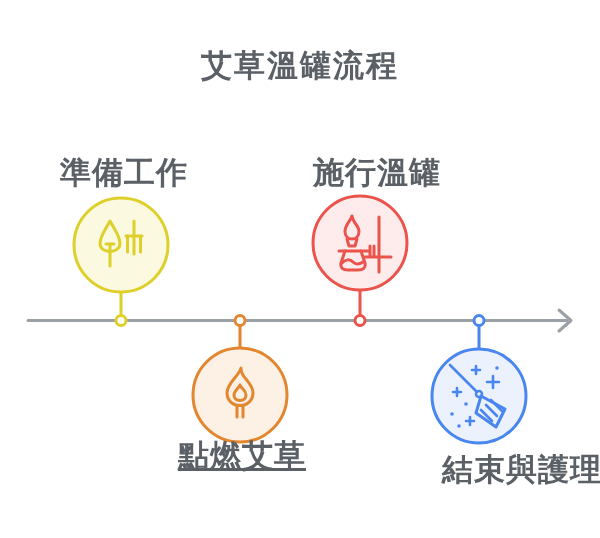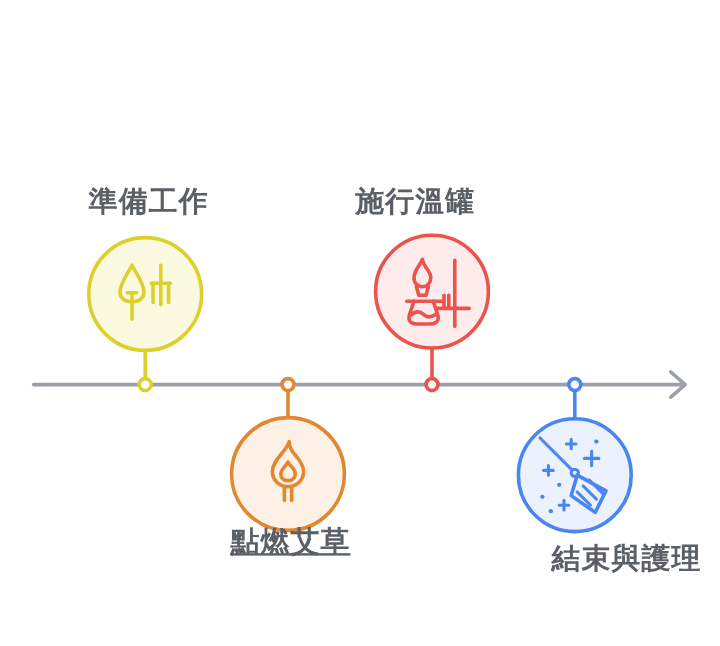--- a/index.html
+++ b/index.html
@@ -8,34 +8,35 @@
     font-family:"Liberation Sans","DejaVu Sans",sans-serif;
   }
   .stage { position:relative; width:600px; height:538px; overflow:hidden; background:#ffffff; }
   .title {
     position:absolute; top:45px; left:0; width:100%;
     text-align:center; font-size:31px; font-weight:700;
     color:#5b6066; letter-spacing:2px;
   }
   .node-label {
     position:absolute; transform:translateX(-50%);
-    font-size:24px; font-weight:700; color:#5b6066;
+    font-size:31px; font-weight:700; color:#5b6066;
     white-space:nowrap; letter-spacing:1px;
   }
   #label-1 { left:124px; top:152px; }
-  #label-3 { left:346px; top:152px;text-align:center; }
+  #label-3 { left:377px; top:152px;text-align:center; }
   #label-2 { left:242px; top:435px;text-decoration:underline; }
   #label-4 { left:479px; top:449px;margin-left:43px; }
   svg.diagram { position:absolute; left:0; top:0; }
 </style>
 </head>
 <body>
 
 <div class="stage">
 
+  <div class="title">艾草溫罐流程</div>
 
   <svg class="diagram" width="600" height="538" viewBox="0 0 600 538">
 
     <line x1="28" y1="320.5" x2="567" y2="320.5" stroke-width="3" stroke-linecap="round" stroke="#9aa0a6"></line>
     <path d="M559 310 L571 320.5 L559 331" fill="none" stroke-width="3" stroke-linecap="round" stroke-linejoin="round" stroke="#9aa0a6"></path>
 
     <g>
       <line x1="121" y1="290" x2="121" y2="315" stroke-width="3" stroke-linecap="round" stroke="#ddd02b"></line>
       <circle cx="121" cy="320.5" r="5" stroke-width="3" stroke="#ddd02b" fill="#ffffff"></circle>
       <circle cx="121" cy="245" r="47" stroke-width="3" stroke="#ddd02b" fill="#fcf9e1"></circle>

